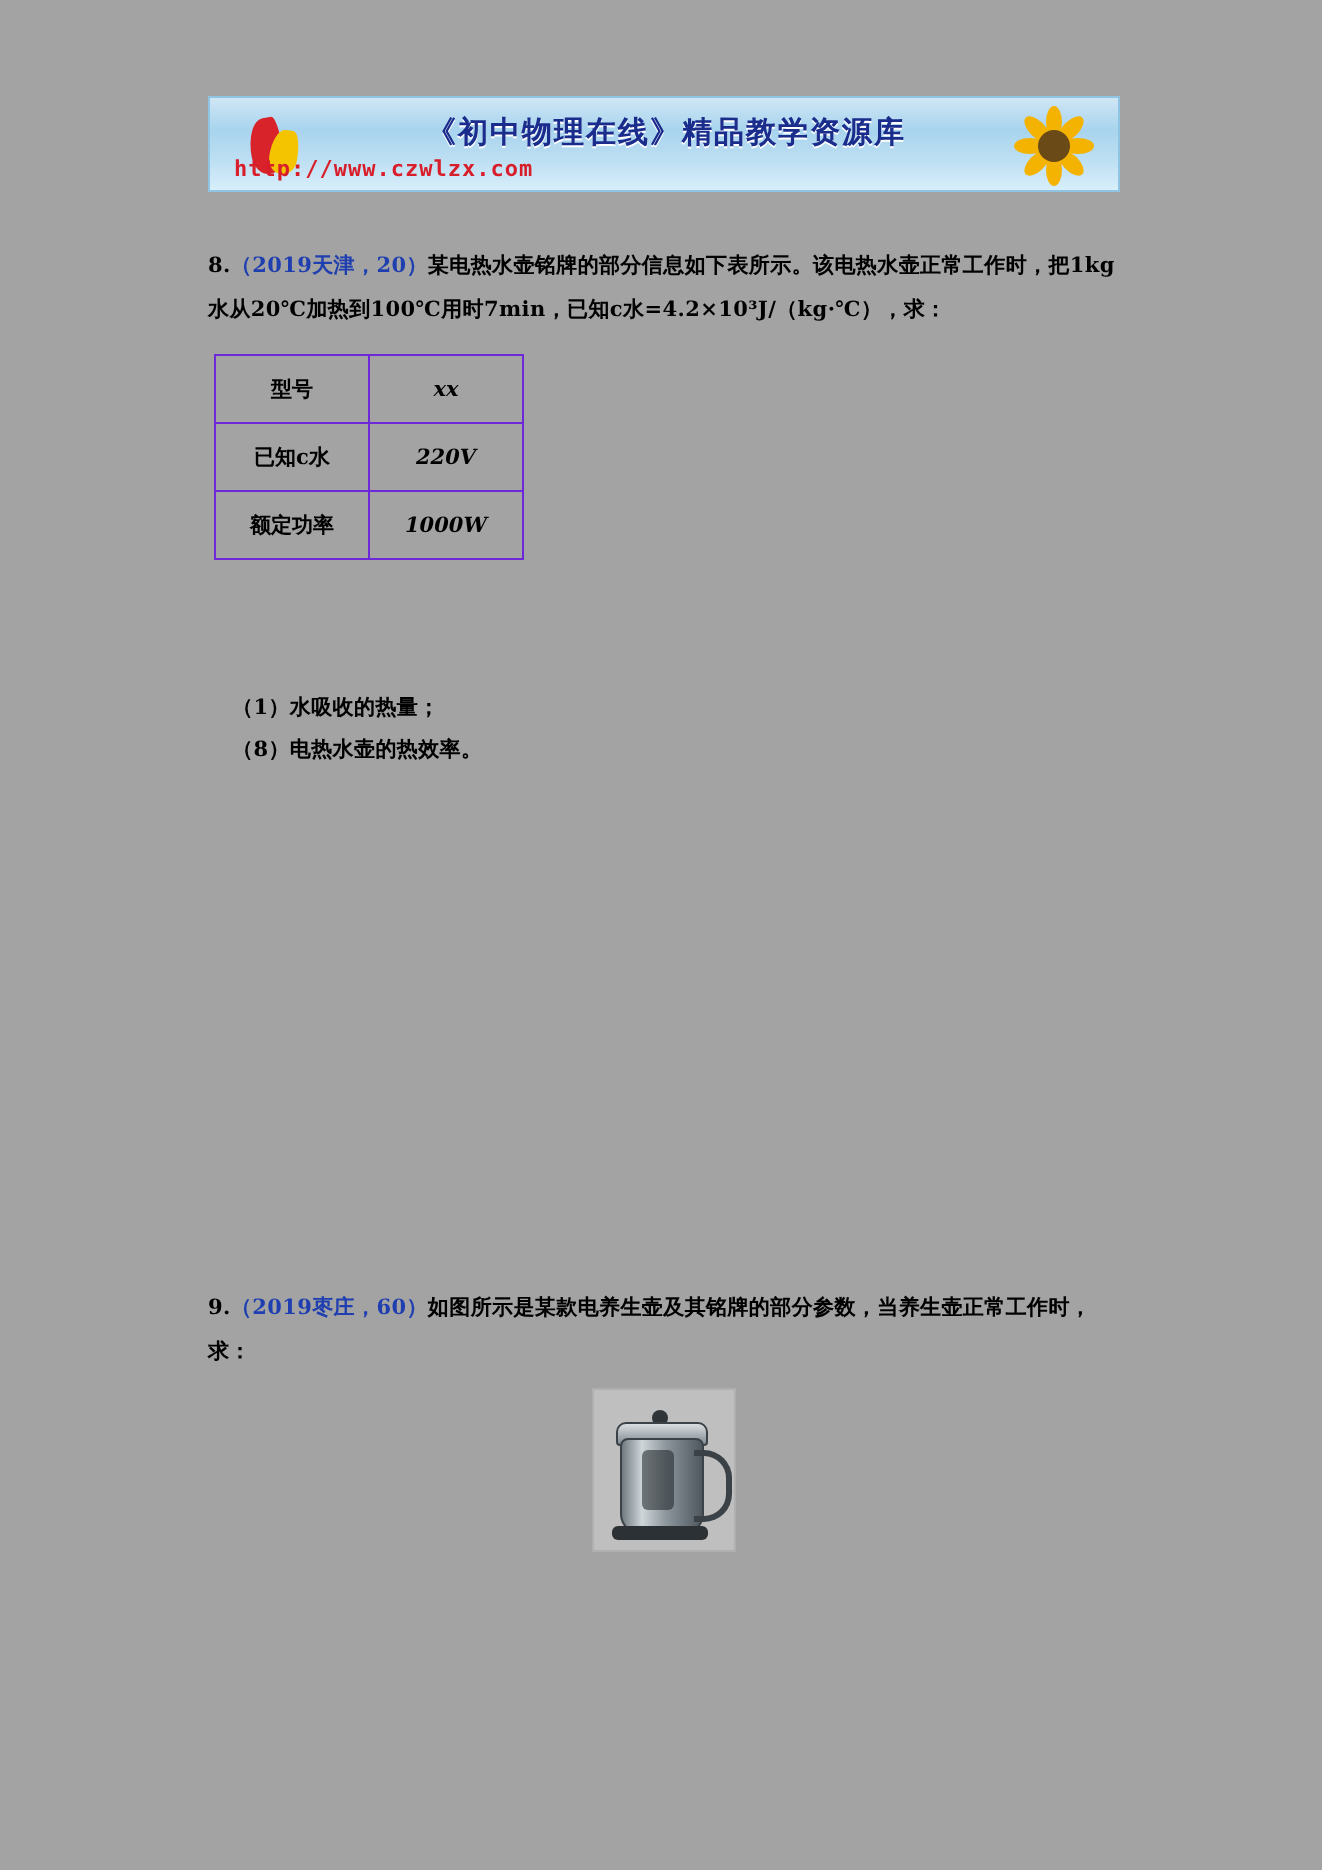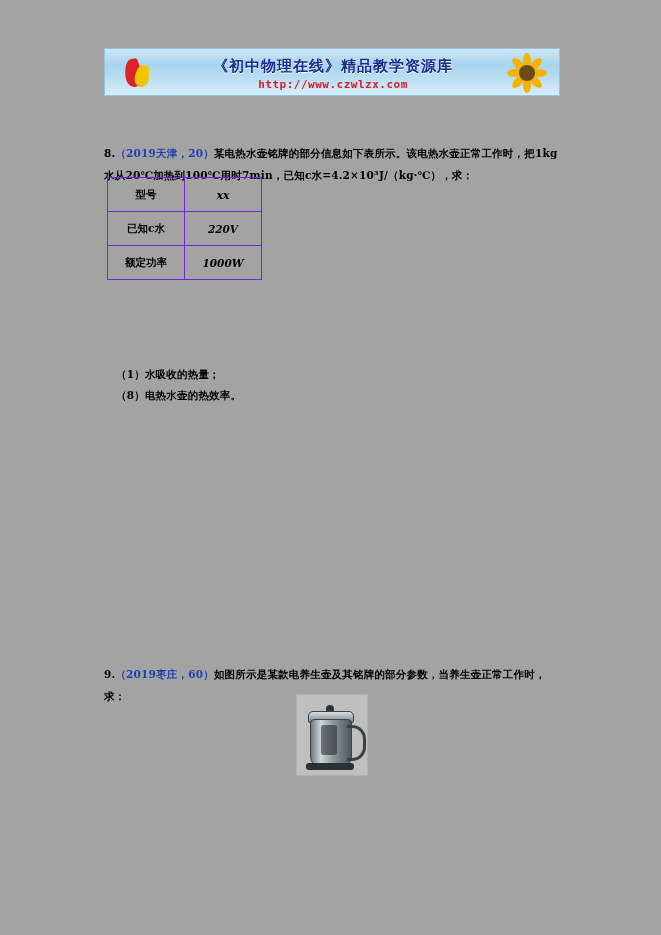--- a/index.html
+++ b/index.html
@@ -67,24 +67,23 @@
     text-align: center;
     font-family: "DejaVu Sans", sans-serif;
     font-size: 15px;
     font-weight: bold;
     color: #1a2c8c;
     letter-spacing: 1px;
     text-shadow: 0 1px 0 #ffffff;
   }
   .banner-url {
     position: absolute;
-    left: 0;
+    left: 12px;
     top: 29px;
     width: 456px;
-    text-align: center;
     font-family: "DejaVu Sans Mono", monospace;
     font-size: 11px;
     font-weight: bold;
     color: #d81e2a;
     letter-spacing: 0.5px;
   }
   .sunflower {
     position: absolute;
     right: 10px;
     top: 2px;
@@ -110,21 +109,20 @@
 
   
   .qtext {
     position: absolute;
     font-family: "DejaVu Serif", serif;
     font-size: 10.5px;
     line-height: 22px;
     color: #000;
     font-weight: bold;
     letter-spacing: 0.2px;
-    margin-top: 20px;
   }
   .blue { color: #1f3fb0; }
 
   #q8-line1 { left: 104px; top: 122px; width: 470px; }
   #q8-line2 { left: 104px; top: 144px; width: 470px; }
 
   #q8-sub1 { left: 116px; top: 343px; width: 300px; }
   #q8-sub2 { left: 116px; top: 364px; width: 300px; }
 
   #q9-line1 { left: 104px; top: 643px; width: 480px; }

